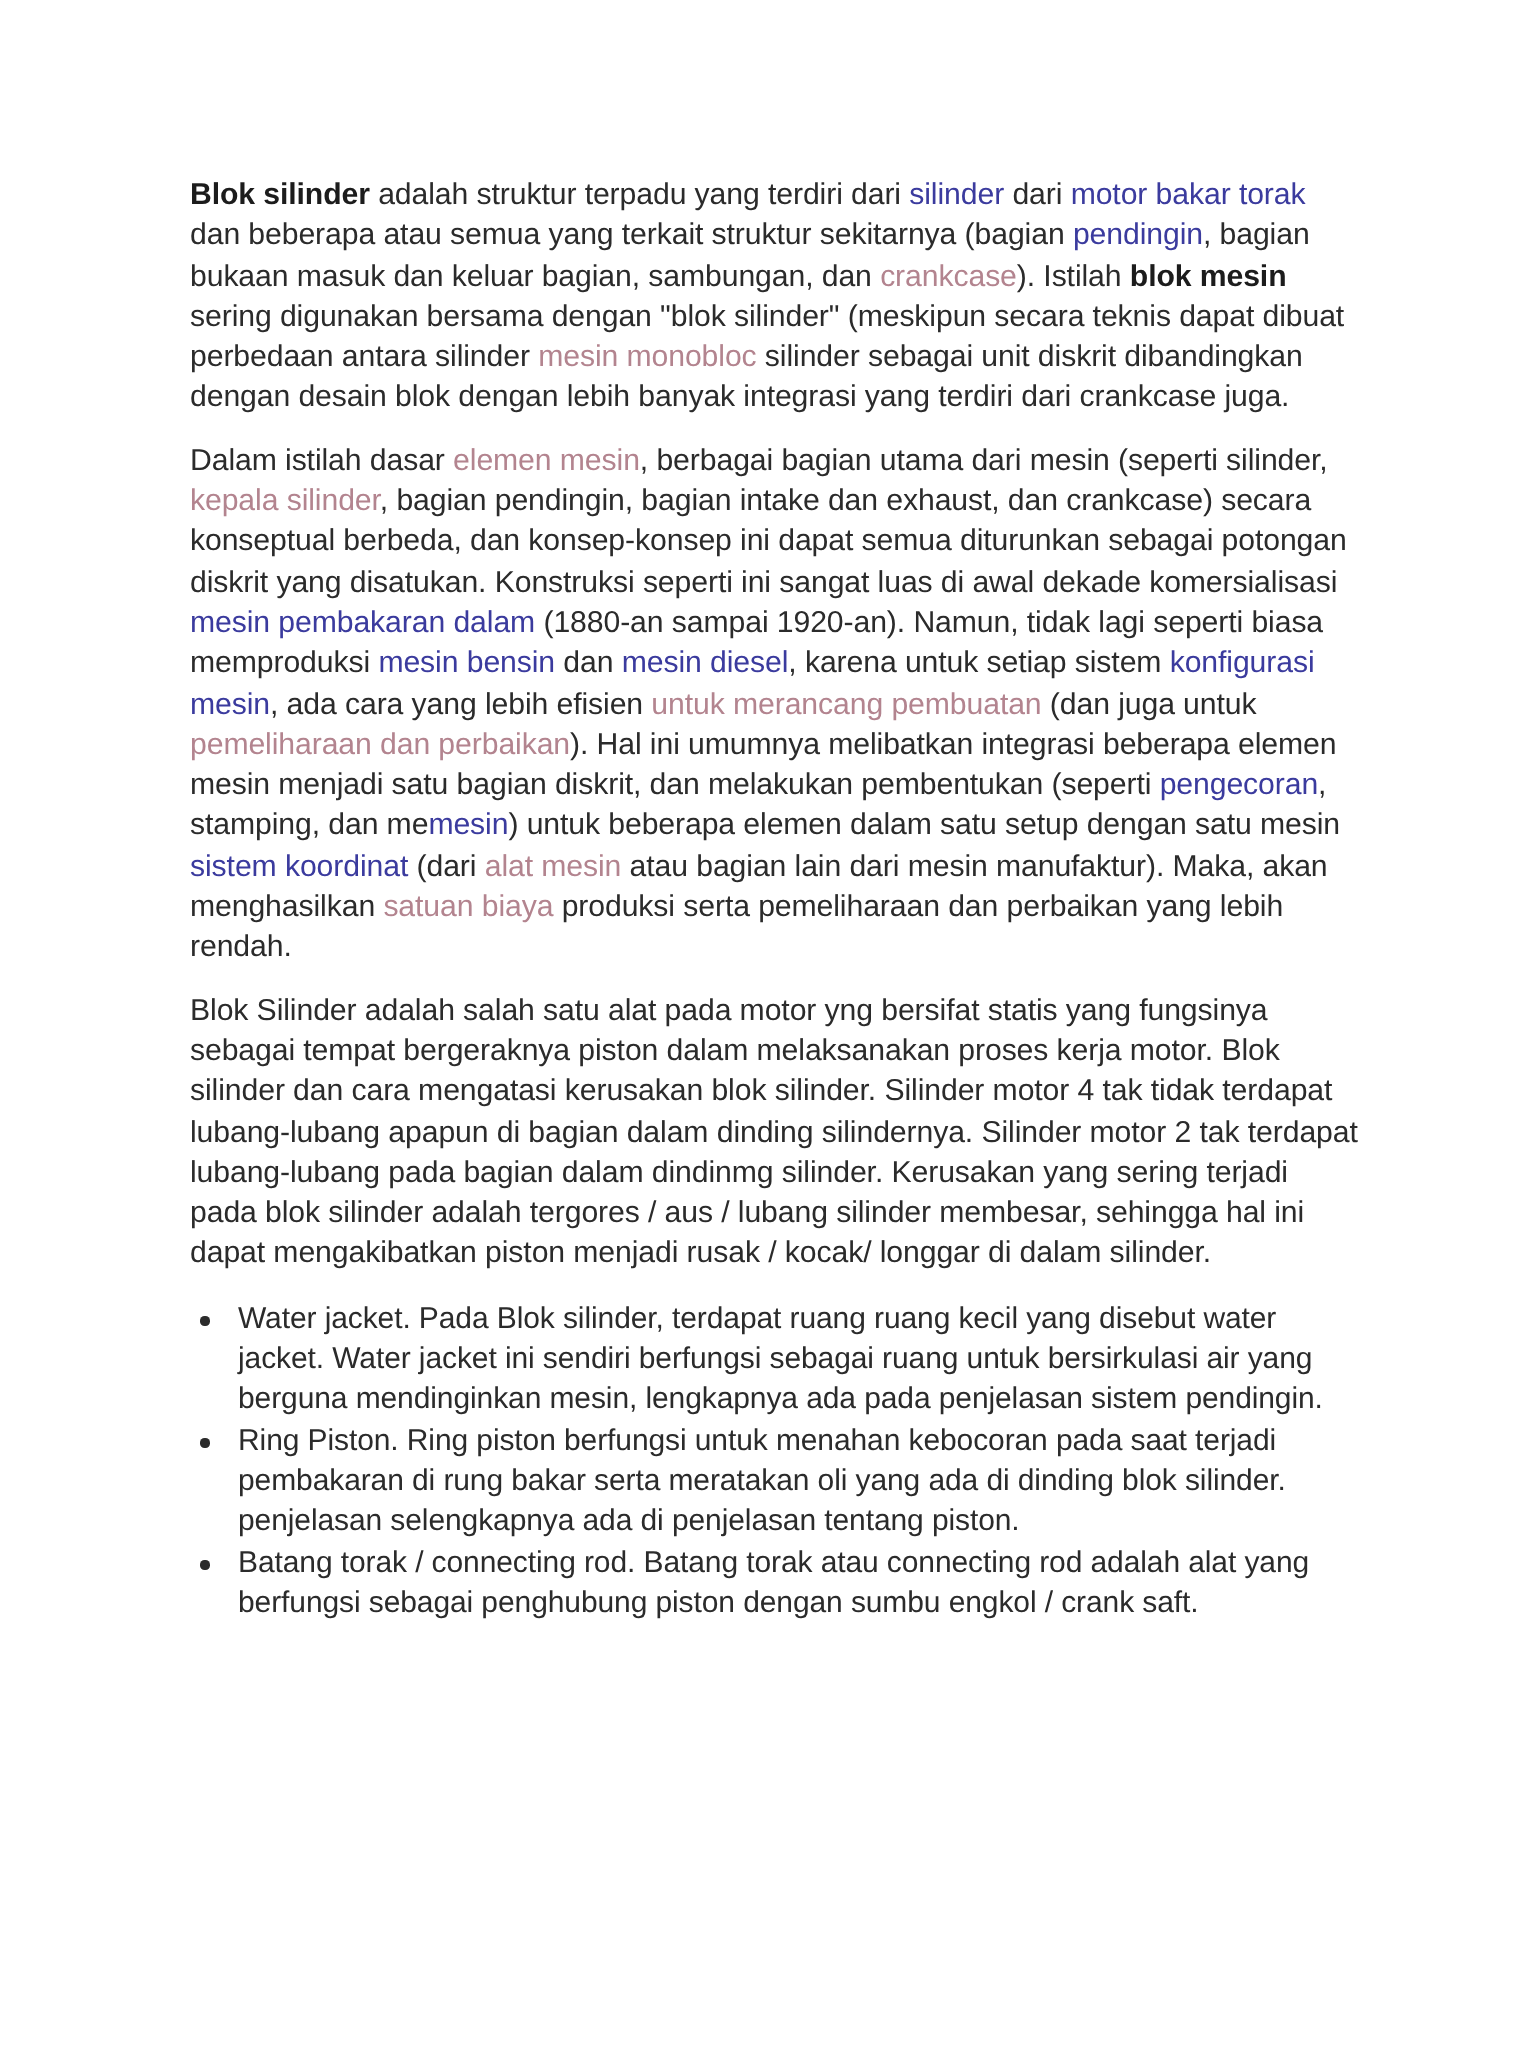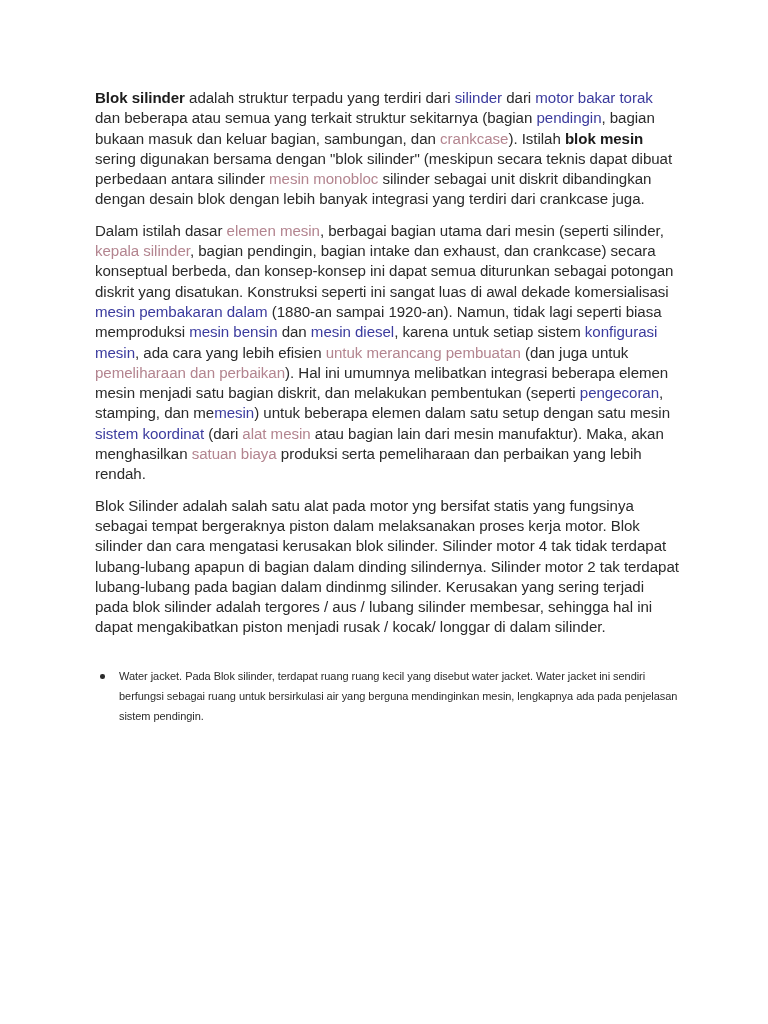--- a/index.html
+++ b/index.html
@@ -28,21 +28,21 @@
   }
   p.para {
     margin: 0 0 11px 0;
     font-size: 15.1px;
     line-height: 20.3px;
     text-align: left;
     color: #2b2b2b;
     letter-spacing: -0.05px;
   }
   p.para.tight {
-    margin-bottom: 28px;
+    margin-bottom: 12px;
   }
   b.strong {
     font-weight: bold;
     color: #1c1c1c;
   }
   a.lnk {
     text-decoration: none;
     cursor: pointer;
   }
   a.lnk.blue {
@@ -65,21 +65,21 @@
   }
   ul.bullets {
     margin: 0;
     padding: 0;
     list-style: none;
   }
   ul.bullets > li {
     position: relative;
     margin: 0 0 0 0;
     padding: 0 0 0 24px;
-    font-size: 11px;
+    font-size: 15px;
     line-height: 20.3px;
     color: #2b2b2b;
     letter-spacing: -0.05px;
   }
   ul.bullets > li::before {
     content: "";
     position: absolute;
     left: 5px;
     top: 8.5px;
     width: 4.5px;
@@ -96,16 +96,18 @@
 
     <p class="para"><b class="strong">Blok silinder</b><span> adalah struktur terpadu yang terdiri dari </span><a class="lnk blue">silinder</a><span> dari </span><a class="lnk blue">motor bakar torak</a><span> dan beberapa atau semua yang terkait struktur sekitarnya (bagian </span><a class="lnk blue">pendingin</a><span>, bagian bukaan masuk dan keluar bagian, sambungan, dan </span><a class="lnk mauve">crankcase</a><span>). Istilah </span><b class="strong">blok mesin</b><span> sering digunakan bersama dengan "blok silinder" (meskipun secara teknis dapat dibuat perbedaan antara silinder </span><a class="lnk mauve">mesin monobloc</a><span> silinder sebagai unit diskrit dibandingkan dengan desain blok dengan lebih banyak integrasi yang terdiri dari crankcase juga.</span></p>
 
     <p class="para"><span>Dalam istilah dasar </span><a class="lnk mauve">elemen mesin</a><span>, berbagai bagian utama dari mesin (seperti silinder, </span><a class="lnk mauve">kepala silinder</a><span>, bagian pendingin, bagian intake dan exhaust, dan crankcase) secara konseptual berbeda, dan konsep-konsep ini dapat semua diturunkan sebagai potongan diskrit yang disatukan. Konstruksi seperti ini sangat luas di awal dekade komersialisasi </span><a class="lnk blue">mesin pembakaran dalam</a><span> (1880-an sampai 1920-an). Namun, tidak lagi seperti biasa memproduksi </span><a class="lnk blue">mesin bensin</a><span> dan </span><a class="lnk blue">mesin diesel</a><span>, karena untuk setiap sistem </span><a class="lnk blue">konfigurasi mesin</a><span>, ada cara yang lebih efisien </span><a class="lnk mauve">untuk merancang pembuatan</a><span> (dan juga untuk </span><a class="lnk mauve">pemeliharaan dan perbaikan</a><span>). Hal ini umumnya melibatkan integrasi beberapa elemen mesin menjadi satu bagian diskrit, dan melakukan pembentukan (seperti </span><a class="lnk blue">pengecoran</a><span>, stamping, dan me</span><a class="lnk blue">mesin</a><span>) untuk beberapa elemen dalam satu setup dengan satu mesin </span><a class="lnk blue">sistem koordinat</a><span> (dari </span><a class="lnk mauve">alat mesin</a><span> atau bagian lain dari mesin manufaktur). Maka, akan menghasilkan </span><a class="lnk mauve">satuan biaya</a><span> produksi serta pemeliharaan dan perbaikan yang lebih rendah.</span></p>
 
     <p class="para tight">Blok Silinder adalah salah satu alat pada motor yng bersifat statis yang fungsinya sebagai tempat bergeraknya piston dalam melaksanakan proses kerja motor. Blok silinder dan cara mengatasi kerusakan blok silinder. Silinder motor 4 tak tidak terdapat lubang-lubang apapun di bagian dalam dinding silindernya. Silinder motor 2 tak terdapat lubang-lubang pada bagian dalam dindinmg silinder. Kerusakan yang sering terjadi pada blok silinder adalah tergores / aus / lubang silinder membesar, sehingga hal ini dapat mengakibatkan piston menjadi rusak / kocak/ longgar di dalam silinder.</p>
 
 
     <ul class="bullets">
       <li><span>Water jacket. Pada Blok silinder, terdapat ruang ruang kecil yang disebut water jacket. Water jacket ini sendiri berfungsi sebagai ruang untuk bersirkulasi air yang berguna mendinginkan mesin, lengkapnya ada pada penjelasan sistem pendingin.</span></li>
+      <li><span>Ring Piston. Ring piston berfungsi untuk menahan kebocoran pada saat terjadi pembakaran di rung bakar serta meratakan oli yang ada di dinding blok silinder. penjelasan selengkapnya ada di penjelasan tentang piston.</span></li>
+      <li><span>Batang torak / connecting rod. Batang torak atau connecting rod adalah alat yang berfungsi sebagai penghubung piston dengan sumbu engkol / crank saft.</span></li>
     </ul>
 
   </div>
 </div>
 
 </body></html>

